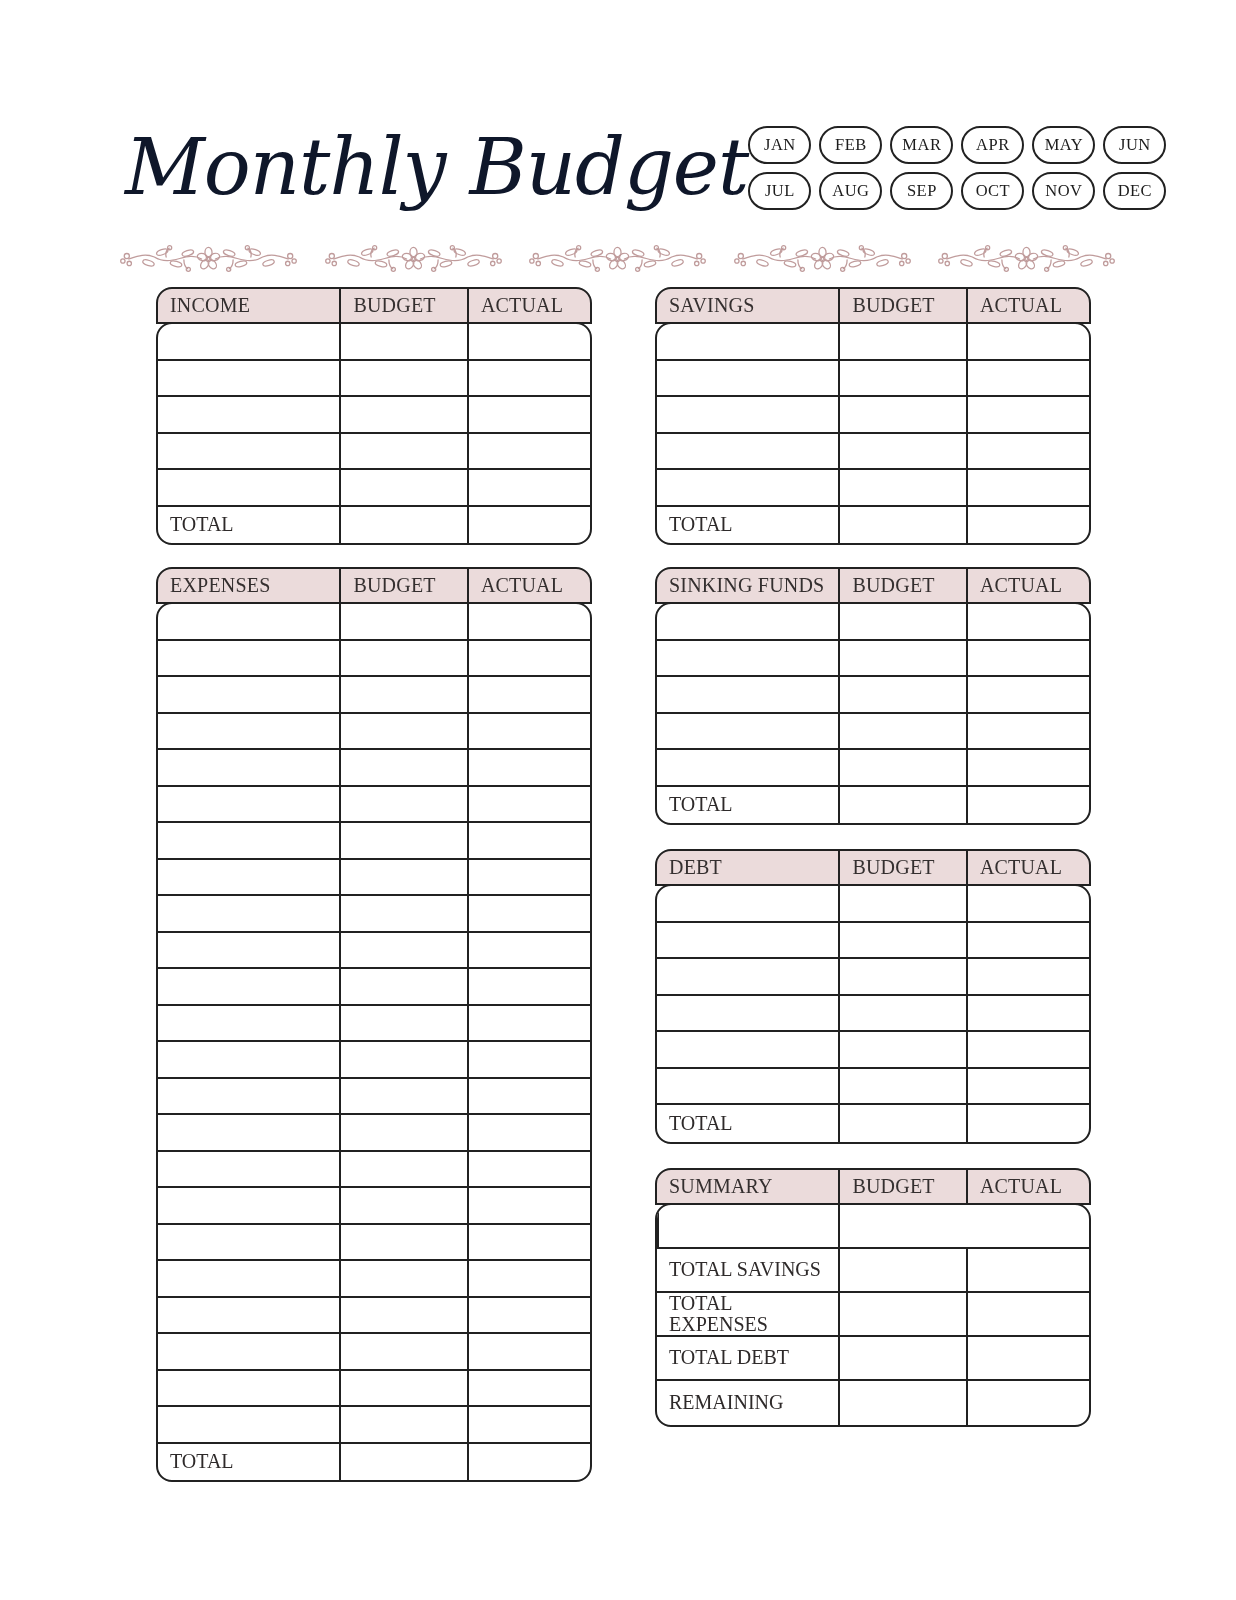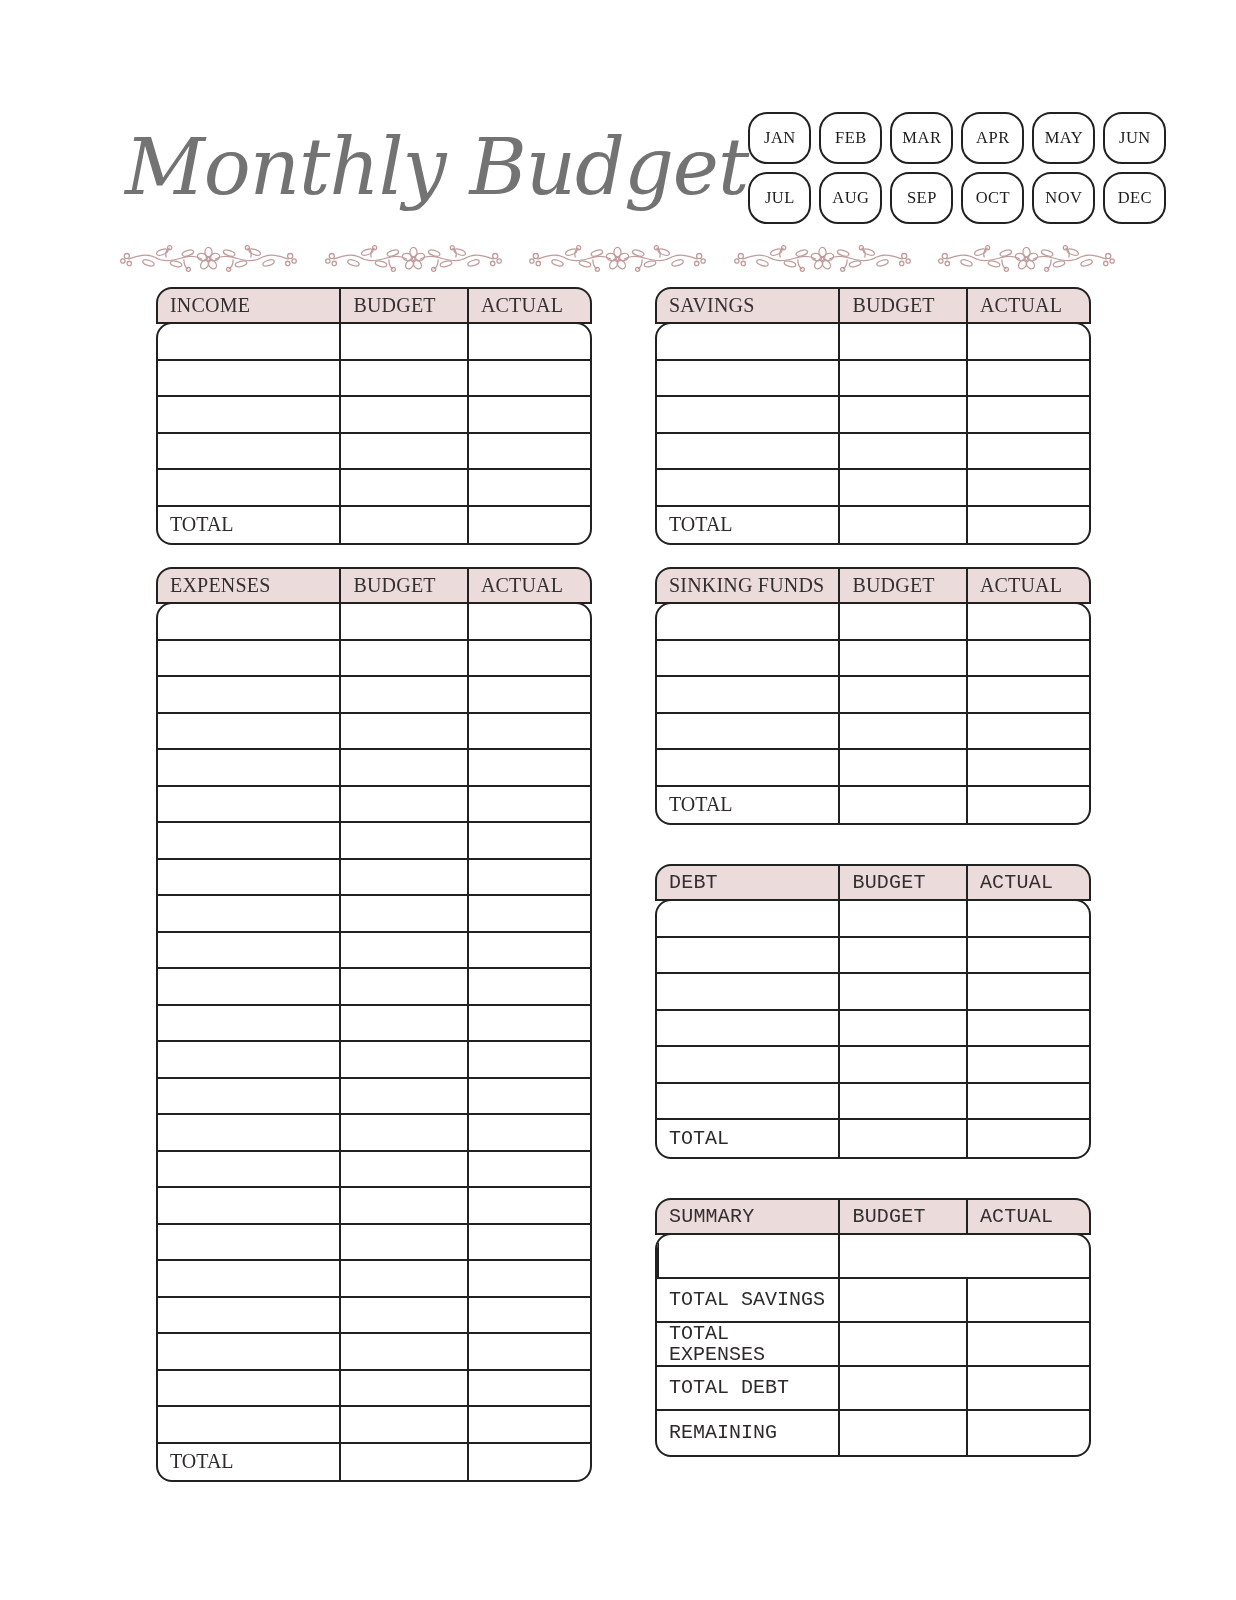--- a/index.html
+++ b/index.html
@@ -21,30 +21,30 @@
     justify-content:space-between;
     padding:0 139px 0 125px;
   }
   .title {
     font-family:"DejaVu Serif", serif;
     font-style:italic;
     font-weight:normal;
     font-size:78px;
     line-height:1.15;
     letter-spacing:-1px;
-    color:#737373;
+    color:#0f172a;
     white-space:nowrap;
   }
   .months {
     display:grid;
     grid-template-columns:repeat(6, 63px);
     gap:8px 8px;
   }
   .pill {
-    height:52px;
+    height:38px;
     border:2.5px solid var(--c-border);
     border-radius:19px;
     background:#fff;
     display:flex;
     align-items:center;
     justify-content:center;
     font-size:16.5px;
     letter-spacing:0.5px;
     color:#1c1c1c;
     cursor:pointer;
@@ -65,21 +65,21 @@
   .cols {
     display:flex;
     gap:30px;
     padding:13px 145px 0 123px;
     align-items:flex-start;
   }
   .col { width:469px; display:flex; flex-direction:column;padding-left:33px; }
 
   .btable { width:100%; }
   .gap-sm { margin-top:22px; }
-  .gap-lg { margin-top:39px;font-family:Liberation Mono, monospace; }
+  .gap-lg { margin-top:24px; }
 
   .thead {
     height:37px;
     display:grid;
     grid-template-columns:42% 29.5% 28.5%;
     background:var(--c-header);
     border:2px solid var(--c-border);
     border-radius:16px 16px 0 0;
     overflow:hidden;
   }

